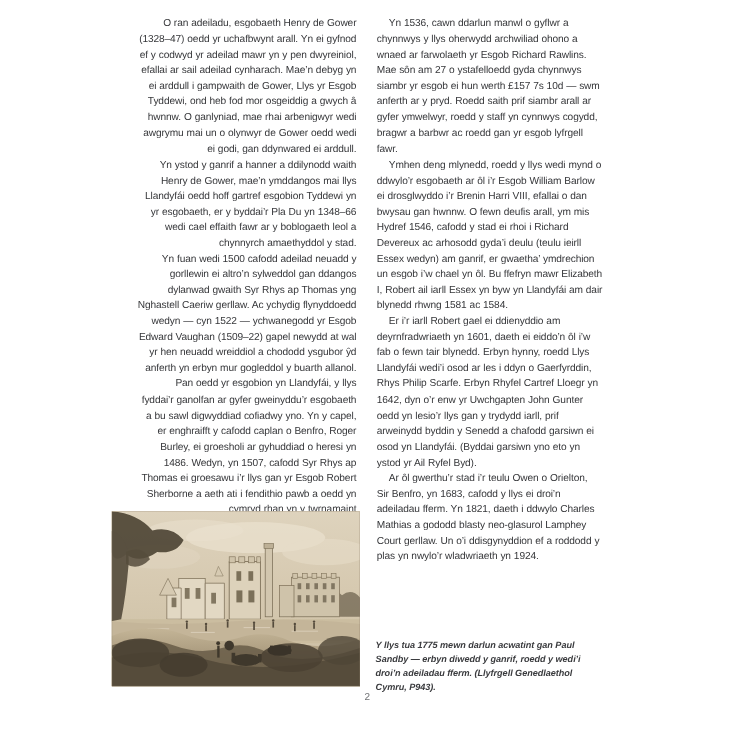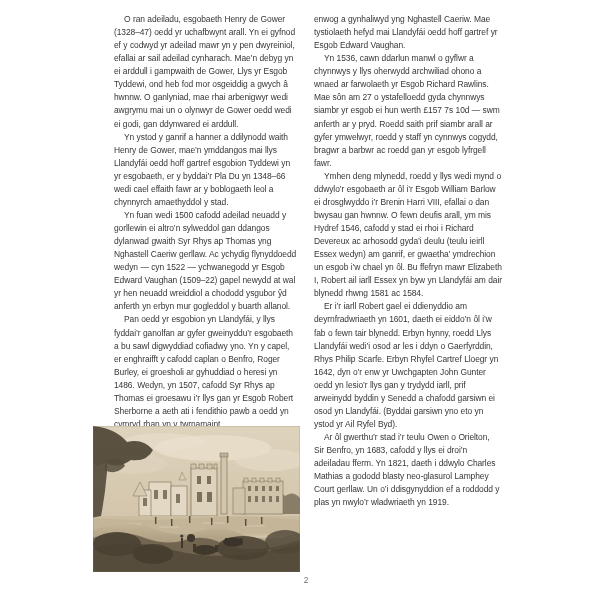--- a/index.html
+++ b/index.html
@@ -32,21 +32,21 @@
     top: 13px;
     width: 388px;
     display: flex;
     gap: 17px;
     align-items: flex-start;
   }
   .col {
     width: 185px;
     box-sizing: border-box;
   }
-  .col.left  { width: 183px; }
+  .col.left  { width: 183px; text-align: right; }
   .col.right { width: 188px; }
 
   .col p {
     margin: 0;
     font-size: 8.45px;
     line-height: 13.06px;
     letter-spacing: -0.01em;
     color: #36373a;
     text-indent: 10px;
     word-spacing: 0.2px;
@@ -103,25 +103,24 @@
   <div class="columns">
 
     <div class="col left">
       <p>O ran adeiladu, esgobaeth Henry de Gower (1328–47) oedd yr uchafbwynt arall. Yn ei gyfnod ef y codwyd yr adeilad mawr yn y pen dwyreiniol, efallai ar sail adeilad cynharach. Mae’n debyg yn ei arddull i gampwaith de Gower, Llys yr Esgob Tyddewi, ond heb fod mor osgeiddig a gwych â hwnnw. O ganlyniad, mae rhai arbenigwyr wedi awgrymu mai un o olynwyr de Gower oedd wedi ei godi, gan ddynwared ei arddull.</p>
       <p>Yn ystod y ganrif a hanner a ddilynodd waith Henry de Gower, mae’n ymddangos mai llys Llandyfái oedd hoff gartref esgobion Tyddewi yn yr esgobaeth, er y byddai’r Pla Du yn 1348–66 wedi cael effaith fawr ar y boblogaeth leol  a chynnyrch amaethyddol y stad.</p>
       <p>Yn fuan wedi 1500 cafodd adeilad neuadd y gorllewin ei altro’n sylweddol gan ddangos dylanwad gwaith Syr Rhys ap Thomas yng Nghastell Caeriw gerllaw. Ac ychydig flynyddoedd wedyn — cyn 1522 — ychwanegodd yr Esgob Edward Vaughan (1509–22) gapel newydd at wal yr hen neuadd wreiddiol a chododd ysgubor ŷd anferth yn erbyn mur gogleddol y buarth allanol.</p>
       <p>Pan oedd yr esgobion yn Llandyfái, y llys fyddai’r ganolfan ar gyfer gweinyddu’r esgobaeth a bu sawl digwyddiad cofiadwy yno. Yn y capel, er enghraifft y cafodd caplan o Benfro, Roger Burley, ei groesholi ar gyhuddiad o heresi yn 1486. Wedyn, yn 1507, cafodd Syr Rhys ap Thomas ei groesawu i’r llys gan yr Esgob Robert Sherborne a aeth ati i fendithio pawb a oedd yn cymryd rhan yn y twrnamaint</p>
     </div>
 
     <div class="col right">
-      <p class="no-indent">enwog a gynhaliwyd yng Nghastell Caeriw. Mae tystiolaeth hefyd mai Llandyfái oedd hoff gartref yr Esgob Edward Vaughan.</p>
       <p>Yn 1536, cawn ddarlun manwl o gyflwr a chynnwys y llys oherwydd archwiliad ohono a wnaed ar farwolaeth yr Esgob Richard Rawlins. Mae sôn am 27 o ystafelloedd gyda chynnwys siambr yr esgob ei hun werth £157 7s 10d — swm anferth ar y pryd. Roedd saith prif siambr arall ar gyfer ymwelwyr, roedd y staff yn cynnwys cogydd, bragwr a barbwr ac roedd gan yr esgob lyfrgell fawr.</p>
       <p>Ymhen deng mlynedd, roedd y llys wedi mynd o ddwylo’r esgobaeth ar ôl i’r Esgob William Barlow ei drosglwyddo i’r Brenin Harri VIII, efallai o dan bwysau gan hwnnw. O fewn deufis arall, ym mis Hydref 1546, cafodd y stad ei rhoi i Richard Devereux ac arhosodd gyda’i deulu (teulu ieirll Essex wedyn) am ganrif, er gwaetha’ ymdrechion un esgob i’w chael yn ôl. Bu ffefryn mawr Elizabeth I, Robert ail iarll Essex yn byw yn Llandyfái am dair blynedd rhwng 1581 ac 1584.</p>
       <p>Er i’r iarll Robert gael ei ddienyddio am deyrnfradwriaeth yn 1601, daeth ei eiddo’n ôl i’w fab o fewn tair blynedd. Erbyn hynny, roedd Llys Llandyfái wedi’i osod ar les i ddyn o Gaerfyrddin, Rhys Philip Scarfe. Erbyn Rhyfel Cartref Lloegr yn 1642, dyn o’r enw yr Uwchgapten John Gunter oedd yn lesio’r llys gan y trydydd iarll, prif arweinydd byddin y Senedd a chafodd garsiwn ei osod yn Llandyfái. (Byddai garsiwn yno eto yn ystod yr Ail Ryfel Byd).</p>
-      <p>Ar ôl gwerthu’r stad i’r teulu Owen o Orielton, Sir Benfro, yn 1683, cafodd y llys ei droi’n adeiladau fferm. Yn 1821, daeth i ddwylo Charles Mathias a gododd blasty neo-glasurol Lamphey Court gerllaw. Un o’i ddisgynyddion ef a roddodd y plas yn nwylo’r wladwriaeth yn 1919.</p>
+      <p>Ar ôl gwerthu’r stad i’r teulu Owen o Orielton, Sir Benfro, yn 1683, cafodd y llys ei droi’n adeiladau fferm. Yn 1821, daeth i ddwylo Charles Mathias a gododd blasty neo-glasurol Lamphey Court gerllaw. Un o’i ddisgynyddion ef a roddodd y plas yn nwylo’r wladwriaeth yn 1924.</p>
     </div>
 
   </div>
 
   <div class="figure">
     <div class="plate">
       <svg viewBox="0 0 207 146" preserveAspectRatio="none" aria-hidden="true">
         <defs>
           <linearGradient id="sky" x1="0" y1="0" x2="0" y2="1">
             <stop offset="0%" stop-color="#ded3bd"></stop>
@@ -259,16 +258,17 @@
           <ellipse cx="140" cy="116" rx="10" ry="4.5"></ellipse>
           <rect x="132" y="112" width="2.4" height="7"></rect>
           <rect x="147" y="112" width="2.4" height="7"></rect>
         </g>
 
         <rect x="0" y="0" width="207" height="146" fill="none" stroke="#8c7f67" stroke-width="1.2" opacity="0.35"></rect>
       </svg>
     </div>
   </div>
 
+  <div class="caption">Y llys tua 1775 mewn darlun acwatint gan Paul Sandby — erbyn diwedd y ganrif, roedd y wedi’i droi’n adeiladau fferm. (Llyfrgell Genedlaethol Cymru, P943).</div>
 
   <div class="folio">2</div>
 
 </div>
 
 </body></html>

